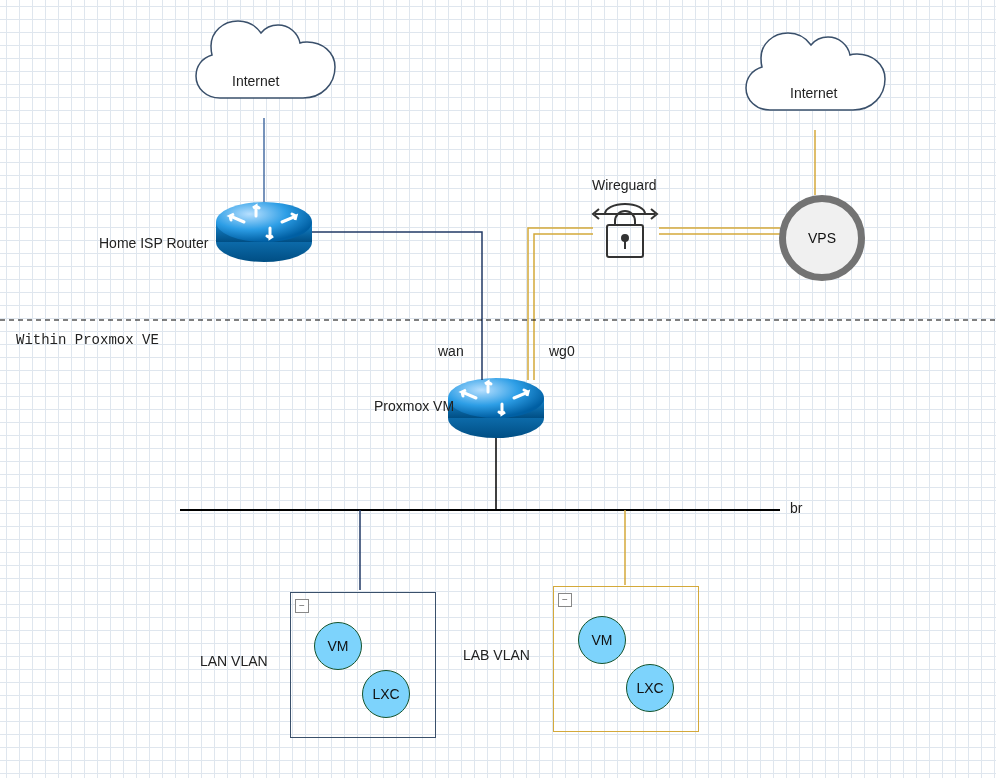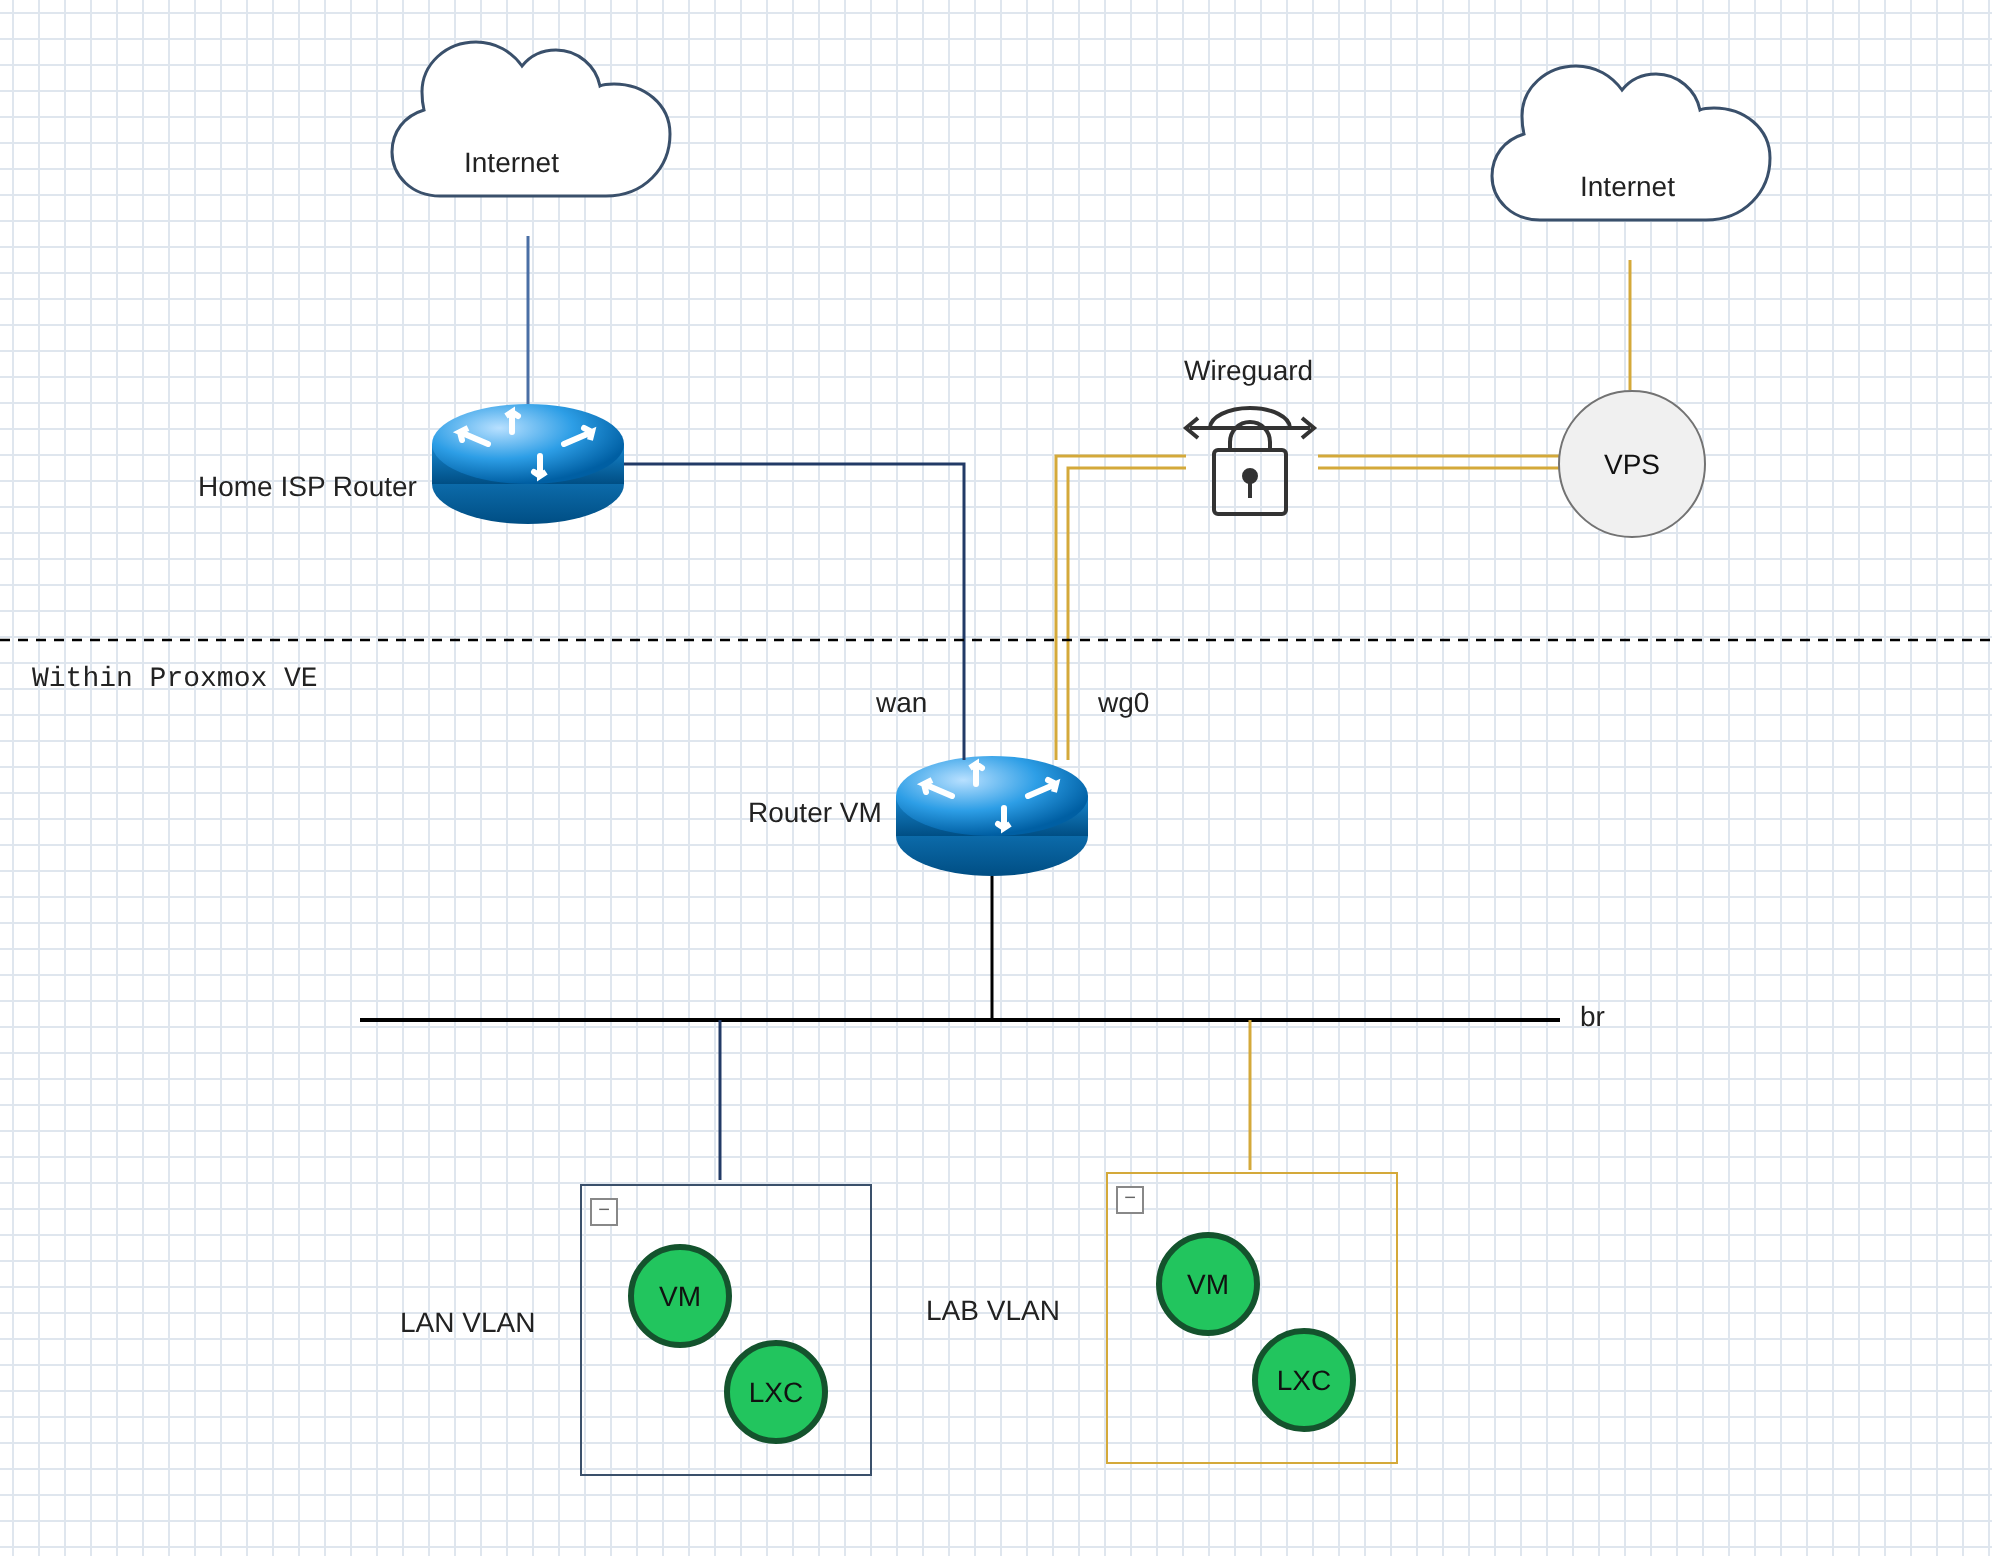--- a/index.html
+++ b/index.html
@@ -44,29 +44,29 @@
   }
   .node-label {
     font-size: 14px;
   }
   
   .vps-circle {
     position: absolute;
     width: 72px; height: 72px;
     border-radius: 50%;
     background: #f0f0f0;
-    border: 1px solid #737373;
+    border: 7px solid #737373;
     display: flex; align-items: center; justify-content: center; text-align: right;
   }
   .small-circle {
     position: absolute;
     width: 46px; height: 46px;
     border-radius: 50%;
-    background: #22c55e;
-    border: 3px solid #14532d;
+    background: #7dd3fc;
+    border: 1px solid #14532d;
     display: flex; align-items: center; justify-content: center;
     font-size: 14px;
   }
   .vlan-box {
     position: absolute;
     border: 1px solid;
     background: transparent;
   }
   .minus-box {
     position: absolute;
@@ -213,21 +213,21 @@
 <div class="label node-label" style="left:790px; top:85px;">Internet</div>
 
 <div class="label node-label" style="left:99px; top:235px;">Home ISP Router</div>
 
 <div class="label node-label" style="left:592px; top:177px;">Wireguard</div>
 
 <div class="vps-circle" style="left:779px; top:195px;">
   <span>VPS</span>
 </div>
 
-<div class="label node-label" style="left:374px; top:398px;">Router VM</div>
+<div class="label node-label" style="left:374px; top:398px;">Proxmox VM</div>
 
 <div class="label node-label" style="left:438px; top:343px;">wan</div>
 <div class="label node-label" style="left:549px; top:343px;">wg0</div>
 <div class="label node-label" style="left:790px; top:500px;text-align:right;">br</div>
 
 <div class="label node-label" style="left:16px; top:332px;font-family:Liberation Mono, monospace;">Within Proxmox VE</div>
 
 <div class="vlan-box" style="left:290px; top:592px; width:144px; height:144px; border-color:#3a506b;">
   <div class="minus-box" style="left:4px; top:6px;">−</div>
 </div>

